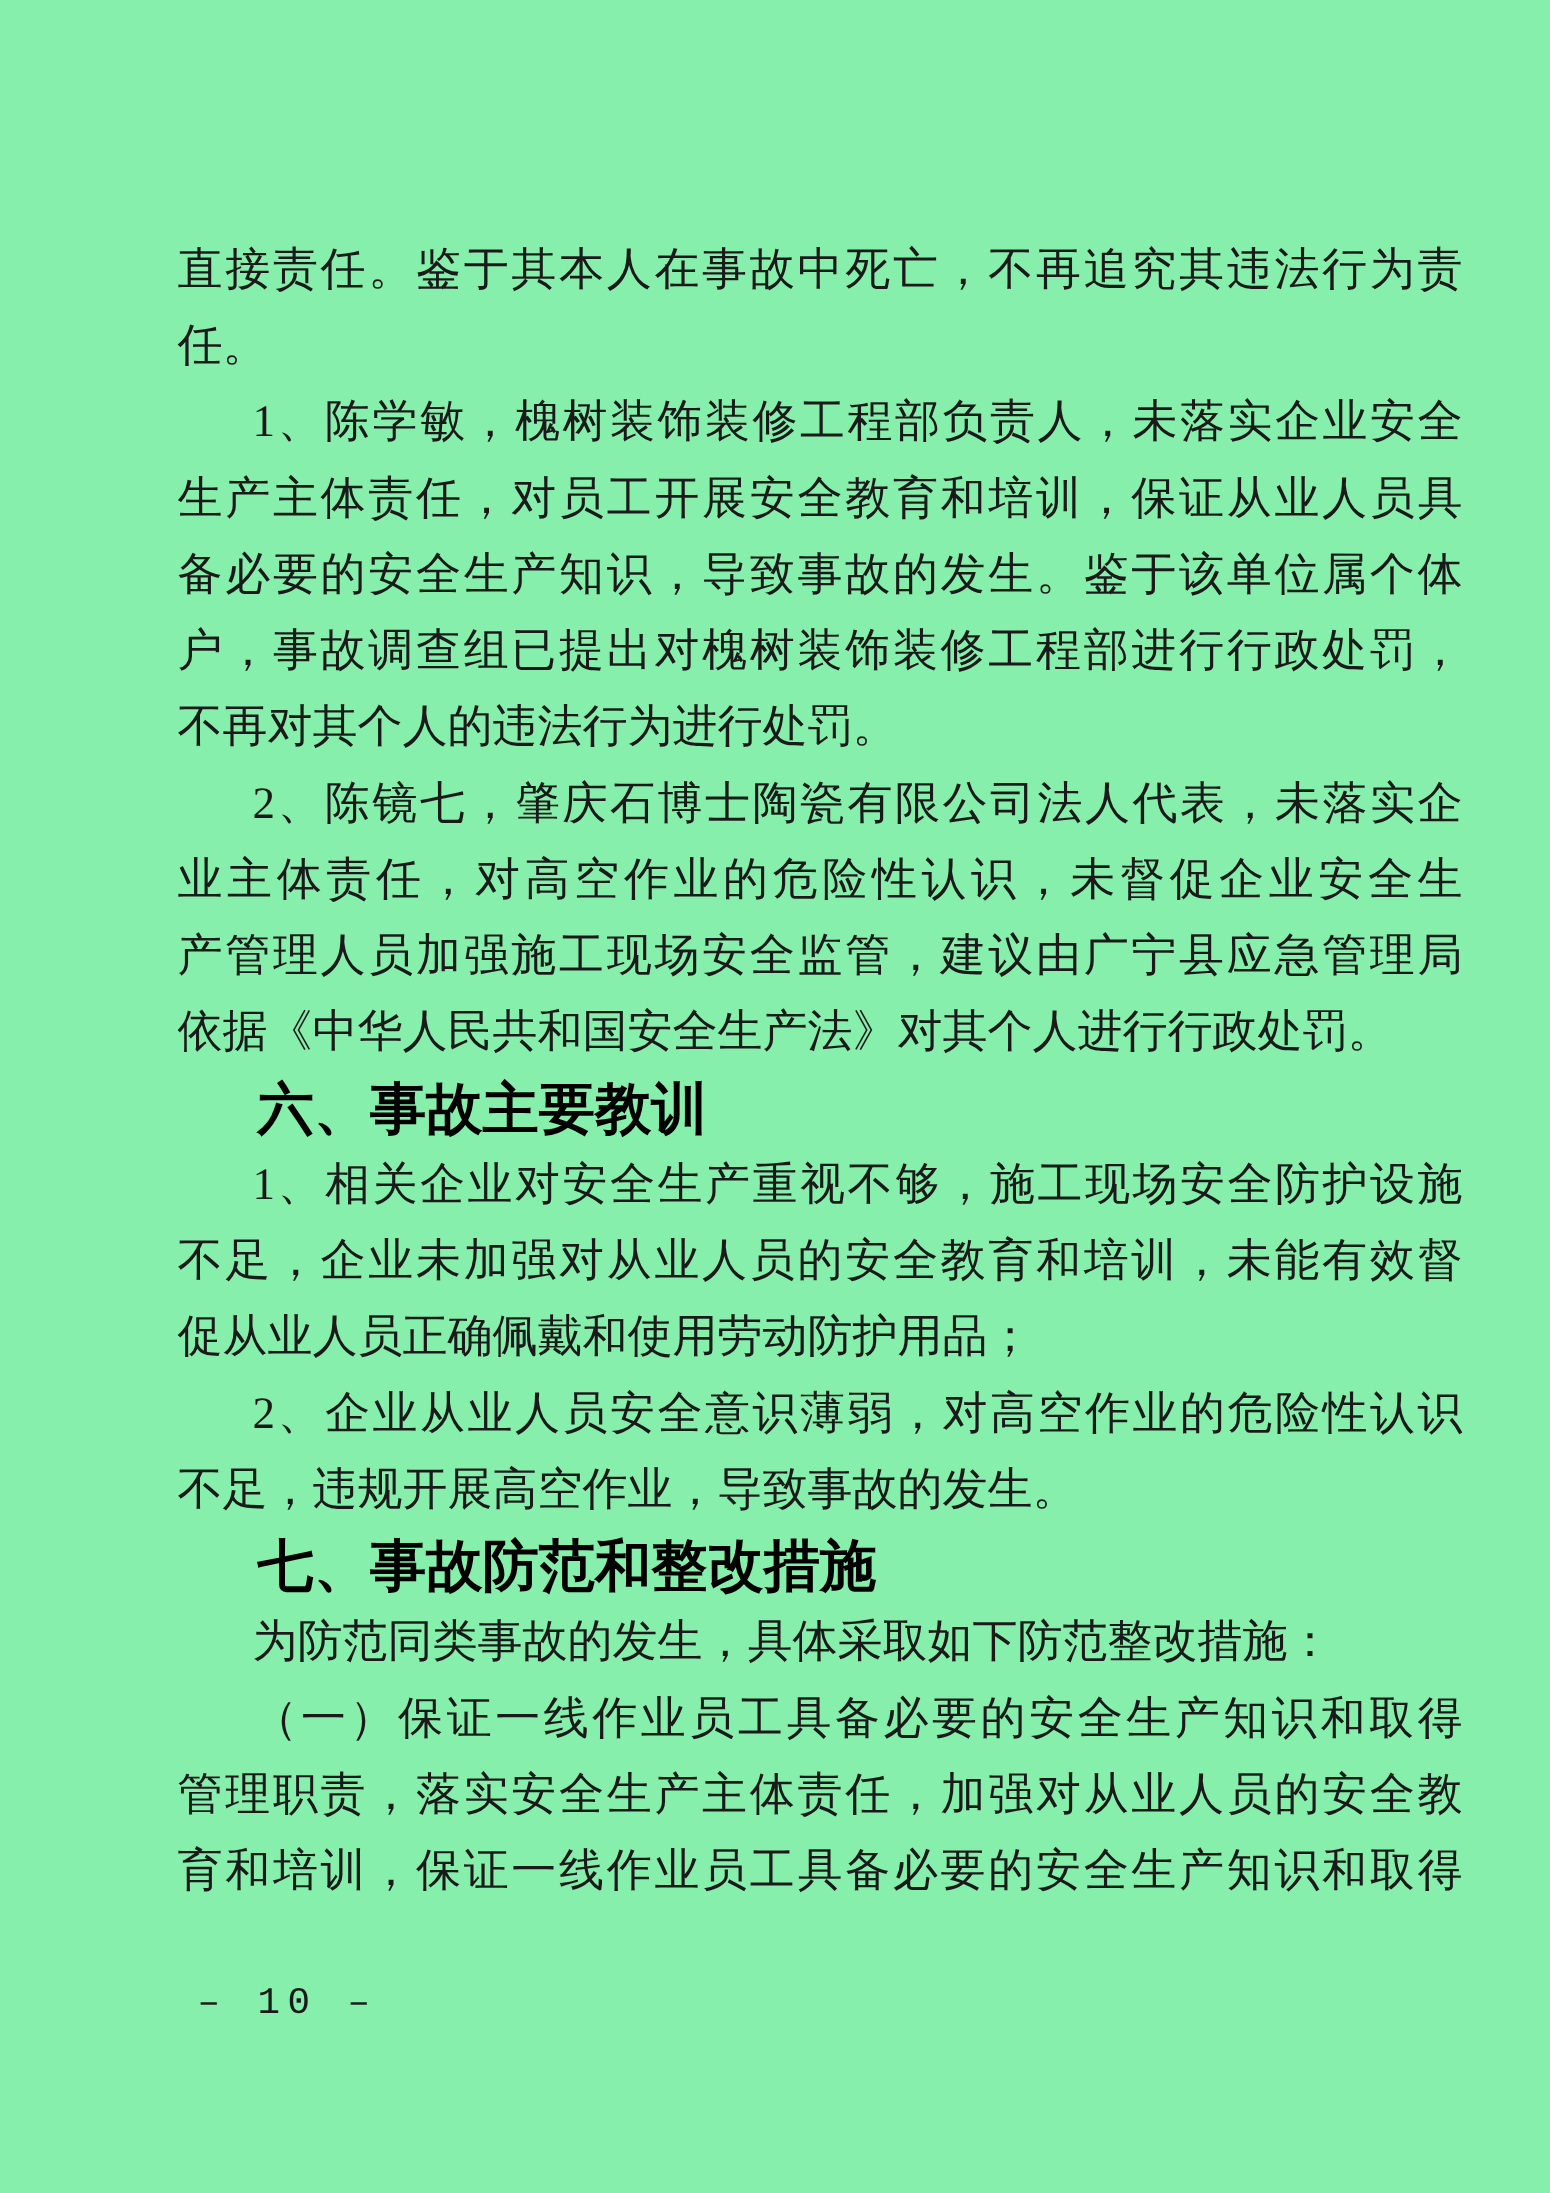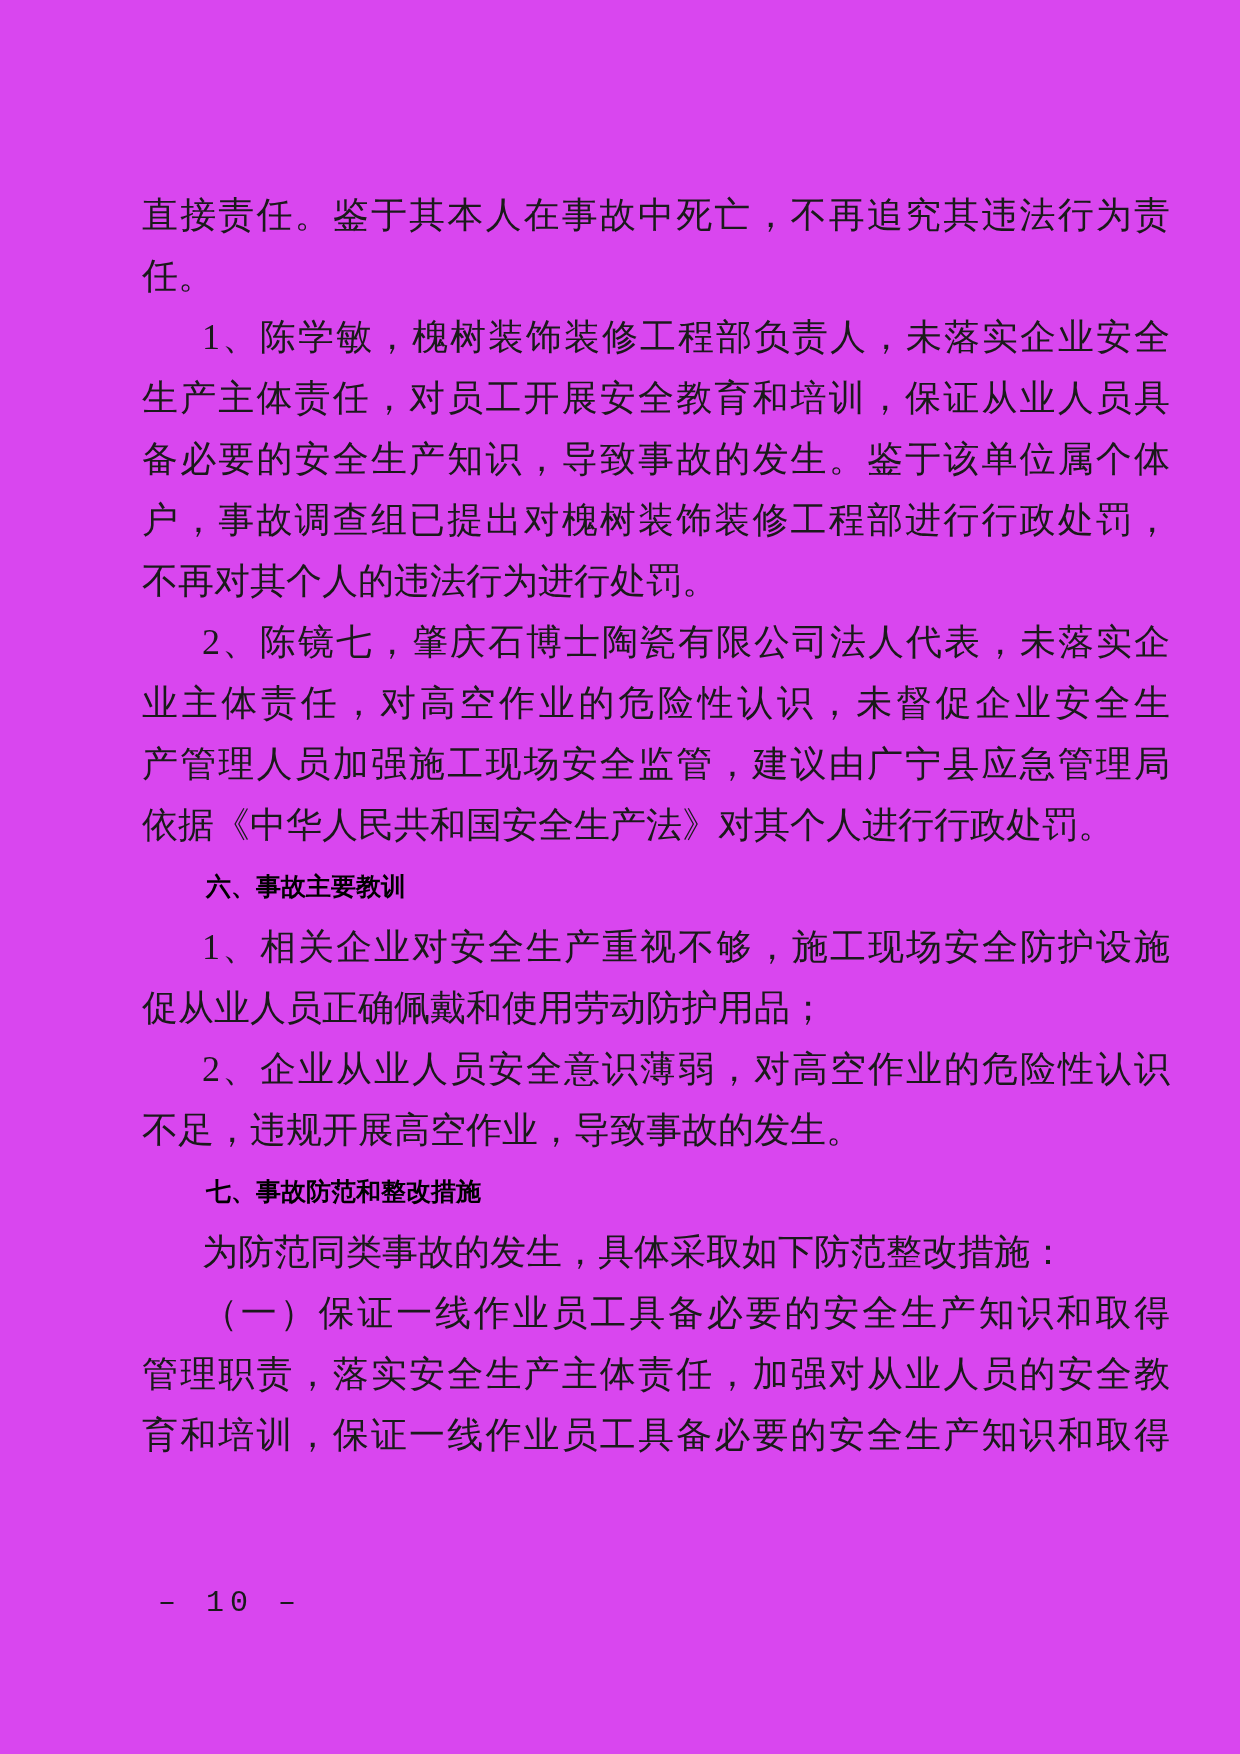--- a/index.html
+++ b/index.html
@@ -4,21 +4,21 @@
 <style>
   html, body {
     margin: 0;
     padding: 0;
     background: #ffffff;
   }
   .page {
     position: relative;
     width: 1240px;
     height: 1754px;
-    background: #d946ef;
+    background: #86efac;
     overflow: hidden;
     font-family: "Liberation Serif", "DejaVu Serif", serif;
     color: #1a1a1a;
   }
   .content {
     position: absolute;
     left: 142px;
     top: 185px;
     width: 1028px;
   }
@@ -38,21 +38,21 @@
   .line.fill {
     text-align: justify;
     text-align-last: justify;
   }
   .line.indent {
     text-indent: 60px;
   }
   .line.heading {
     font-family: "Liberation Sans", "DejaVu Sans", sans-serif;
     font-weight: 700;
-    font-size: 25px;
+    font-size: 45px;
     text-indent: 64px;
     color: #000000;
   }
   .footer {
     position: absolute;
     left: 158px;
     top: 1586px;
     font-size: 30px;
     letter-spacing: 6px;
     font-family: Liberation Mono, monospace;
@@ -77,20 +77,21 @@
       </div>
       <div class="paragraph">
         <div class="line fill indent">2、陈镜七，肇庆石博士陶瓷有限公司法人代表，未落实企</div>
         <div class="line fill">业主体责任，对高空作业的危险性认识，未督促企业安全生</div>
         <div class="line fill">产管理人员加强施工现场安全监管，建议由广宁县应急管理局</div>
         <div class="line">依据《中华人民共和国安全生产法》对其个人进行行政处罚。</div>
       </div>
       <div class="line heading">六、事故主要教训</div>
       <div class="paragraph">
         <div class="line fill indent">1、相关企业对安全生产重视不够，施工现场安全防护设施</div>
+        <div class="line fill">不足，企业未加强对从业人员的安全教育和培训，未能有效督</div>
         <div class="line">促从业人员正确佩戴和使用劳动防护用品；</div>
       </div>
       <div class="paragraph">
         <div class="line fill indent">2、企业从业人员安全意识薄弱，对高空作业的危险性认识</div>
         <div class="line">不足，违规开展高空作业，导致事故的发生。</div>
       </div>
       <div class="line heading">七、事故防范和整改措施</div>
       <div class="paragraph">
         <div class="line indent">为防范同类事故的发生，具体采取如下防范整改措施：</div>
       </div>

